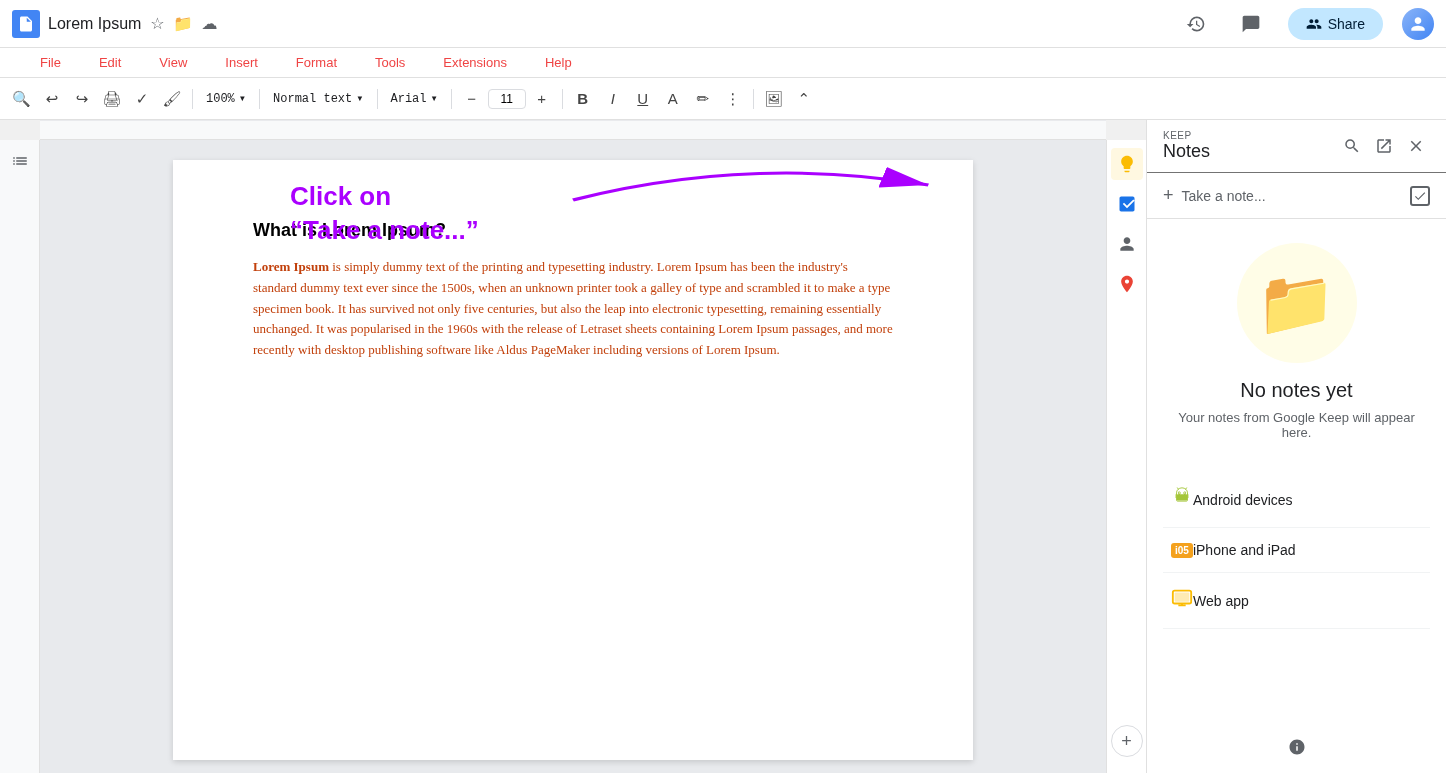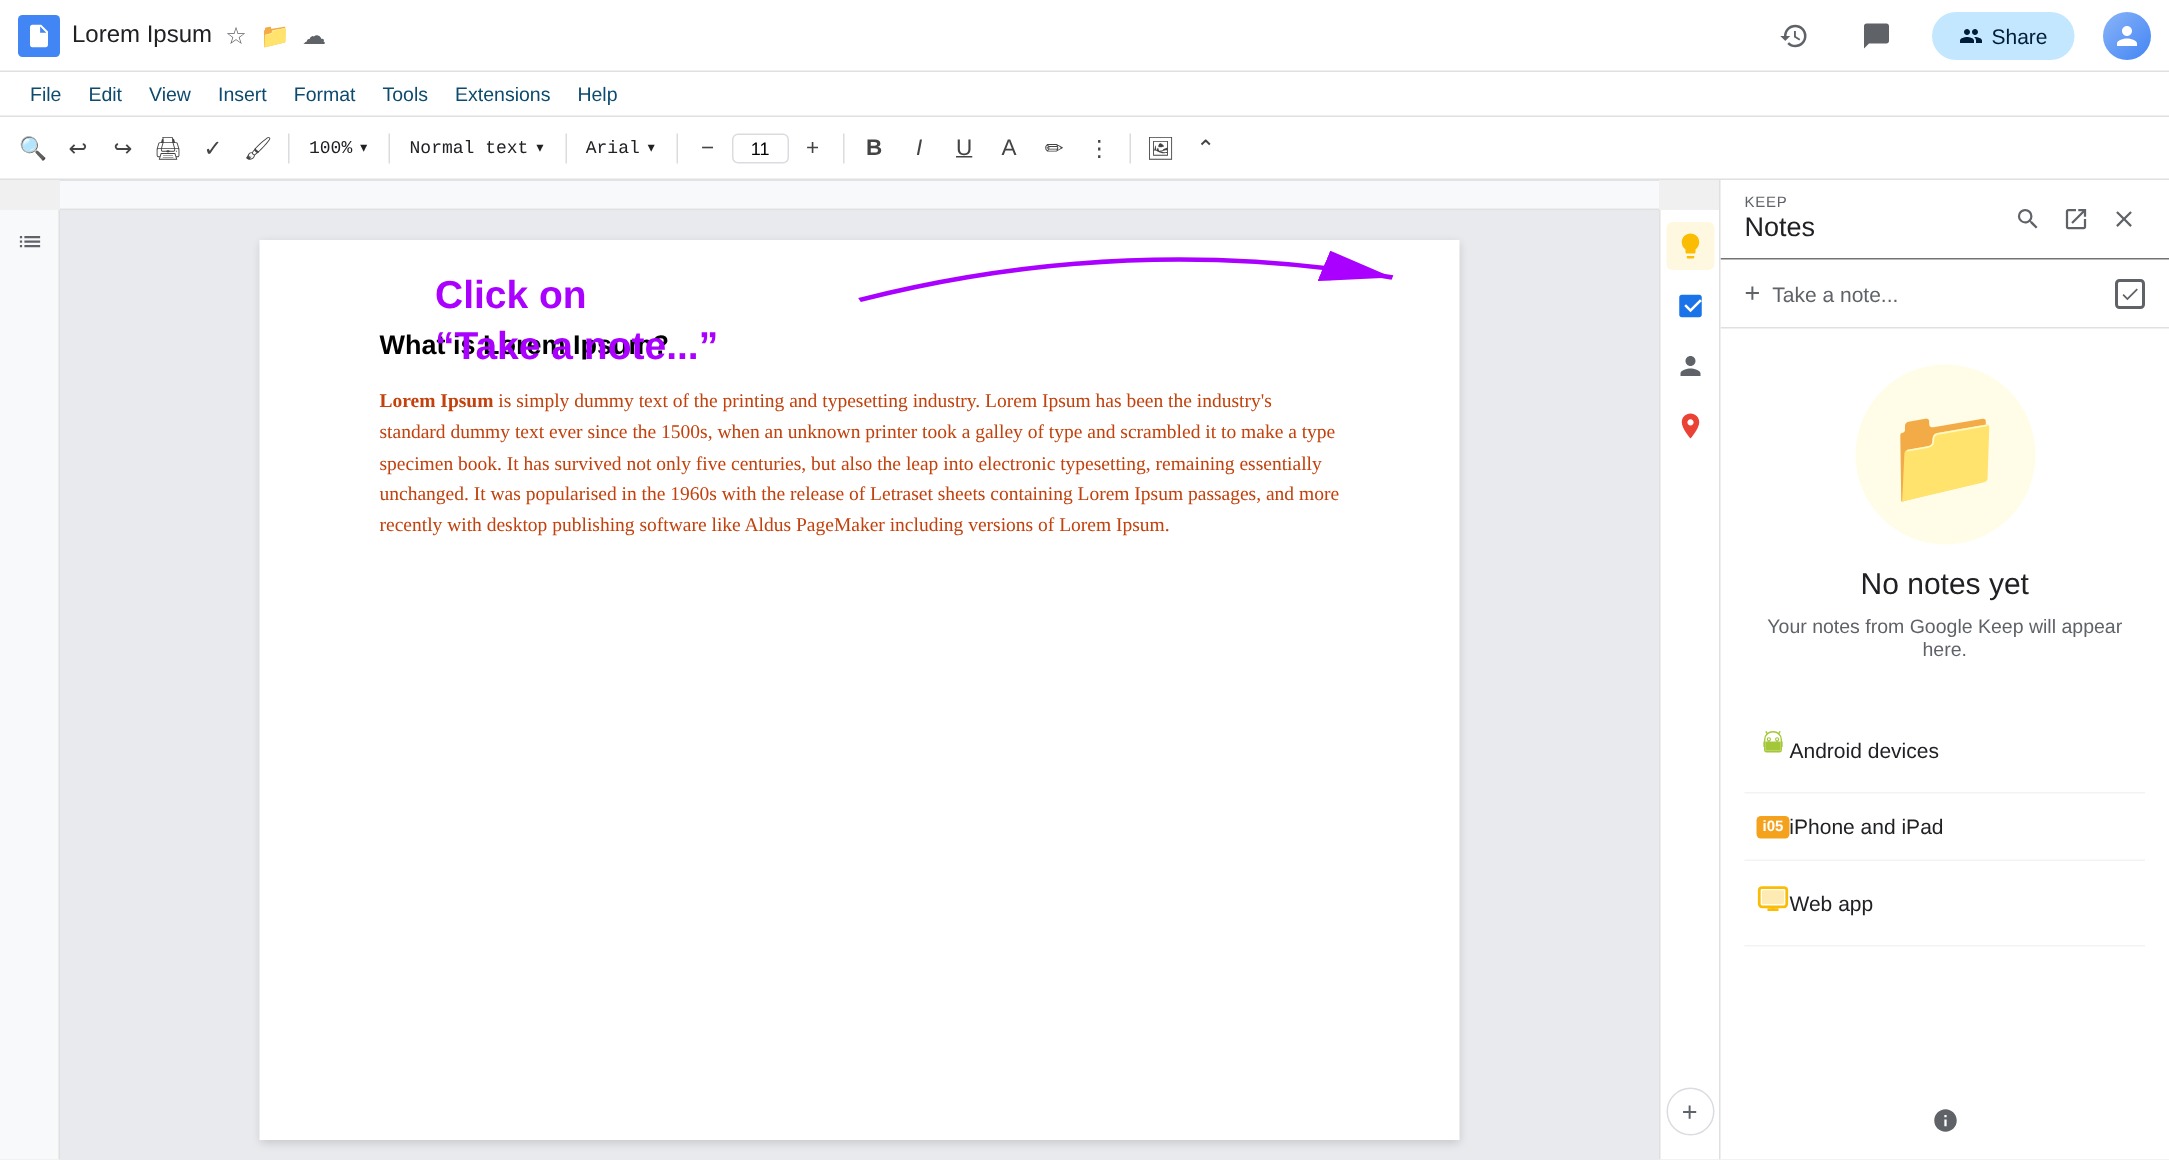--- a/index.html
+++ b/index.html
@@ -18,21 +18,21 @@
     .right-controls { display: flex; align-items: center; gap: 19px; }
     .history-btn { width: 36px; height: 36px; border-radius: 50%; border: none; background: none; cursor: pointer; display: flex; align-items: center; justify-content: center; color: #5f6368; font-size: 18px; }
     .comment-btn { width: 36px; height: 36px; border-radius: 50%; border: none; background: none; cursor: pointer; display: flex; align-items: center; justify-content: center; color: #5f6368; font-size: 18px; }
     .share-btn { background: #c2e7ff; border: none; padding: 8px 18px; border-radius: 20px; cursor: pointer; display: flex; align-items: center; gap: 6px; font-size: 14px; font-weight: 500; color: #001d35; }
     .avatar { width: 32px; height: 32px; border-radius: 50%; background: #8ab4f8; border: none; cursor: pointer; overflow: hidden; }
 
     
     .menu-bar {
       display: flex; align-items: center; padding: 2px 12px; background: #fff; height: 30px; gap: 2px; border-bottom: 1px solid #e0e0e0;
     }
-    .menu-item { padding: 4px 8px; font-size: 13px; color: #0c4a6e; cursor: pointer; border-radius: 4px; }
+    .menu-item { padding: 4px 8px; font-size: 13px; color: #ef4444; cursor: pointer; border-radius: 4px; margin-left: 20px; }
 
     
     .toolbar {
       display: flex; align-items: center; padding: 4px 8px; background: #fff; height: 42px; gap: 2px; border-bottom: 1px solid #e0e0e0; overflow: hidden;
     }
     .tb-btn { width: 28px; height: 28px; border-radius: 4px; border: none; background: none; cursor: pointer; display: flex; align-items: center; justify-content: center; color: #444; font-size: 15px; }
     .tb-separator { width: 1px; height: 20px; background: #dadce0; margin: 0 4px; }
     .tb-dropdown { display: flex; align-items: center; border: 1px solid transparent; border-radius: 4px; padding: 2px 6px; cursor: pointer; gap: 4px; font-size: 12px; color: #202124; font-family: Liberation Mono, monospace; }
     .font-size-box { display: flex; align-items: center; border: 1px solid #dadce0; border-radius: 4px; padding: 2px 4px; }
     .font-size-input { width: 28px; text-align: center; border: none; font-size: 12px; outline: none; }

